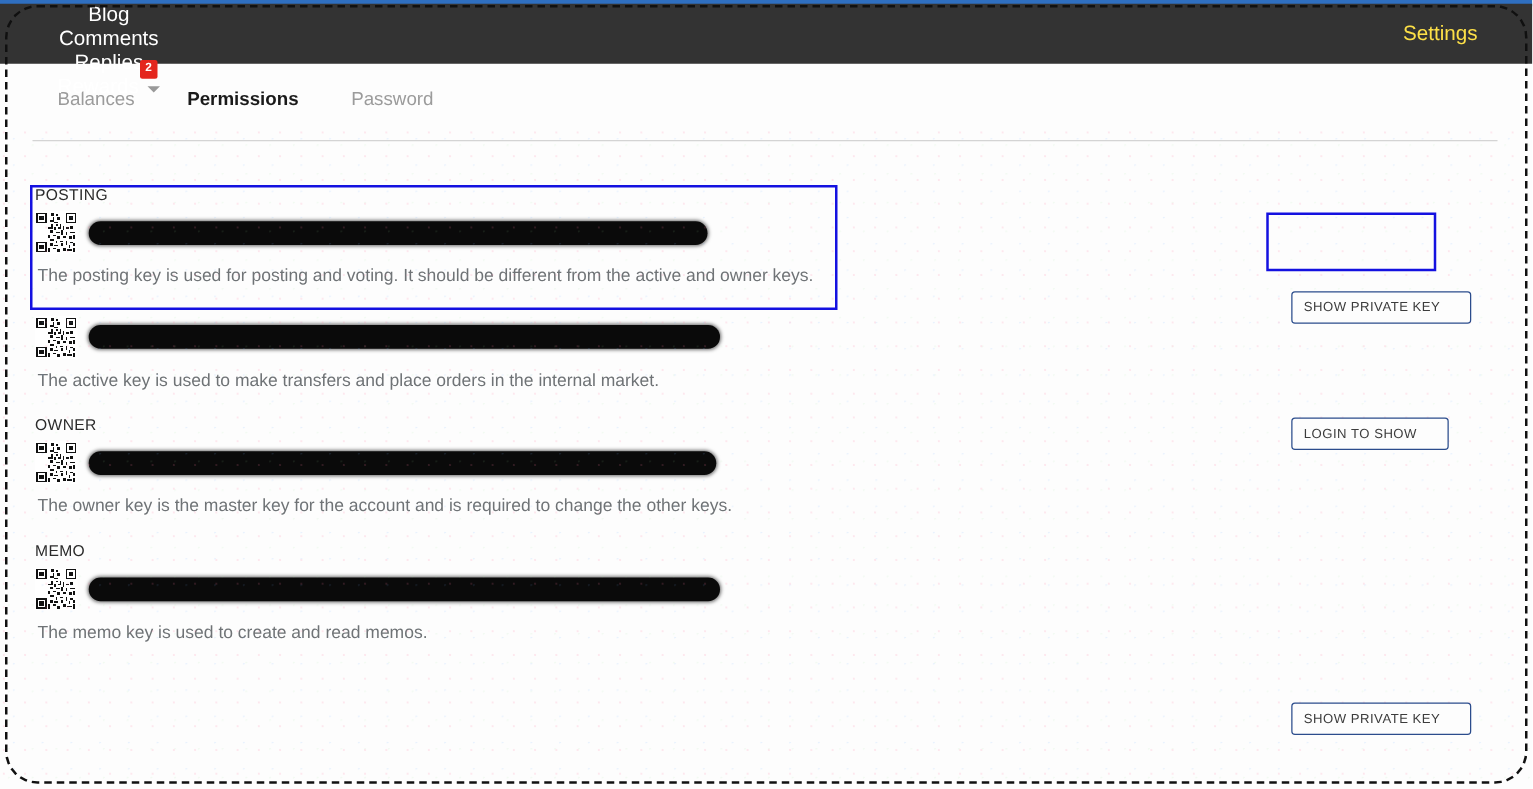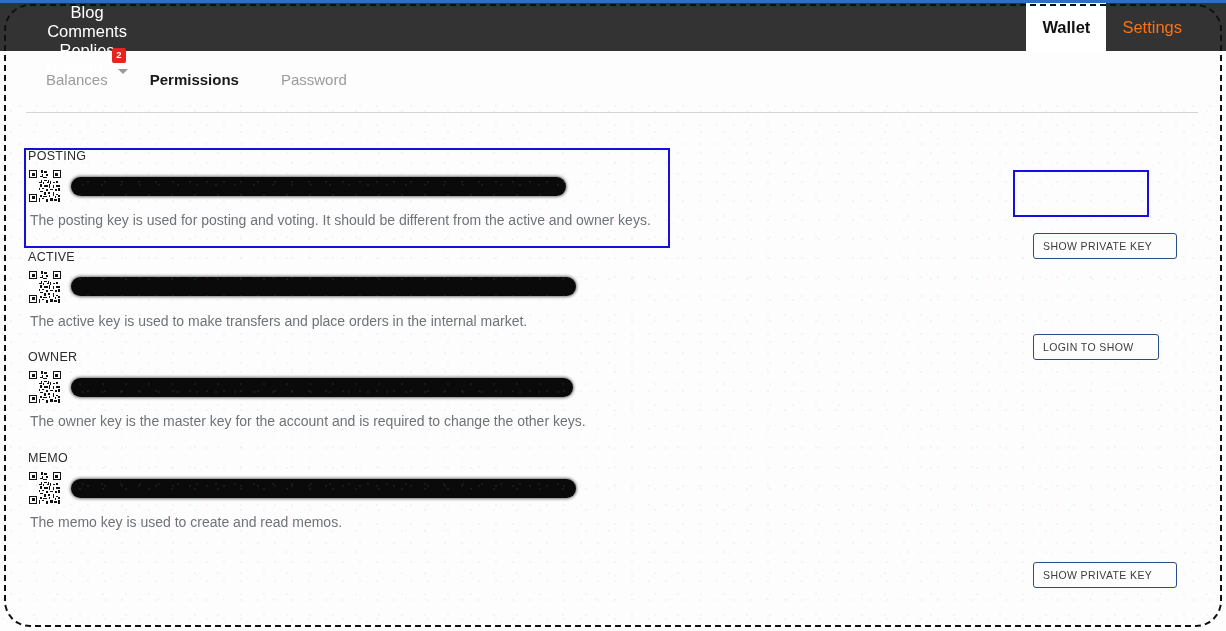--- a/index.html
+++ b/index.html
@@ -91,21 +91,21 @@
     align-items: stretch;
     padding-right: 28px;
   }
   .nav-tab {
     display: flex;
     align-items: center;
     justify-content: center;
     min-width: 72px;
     padding: 0 16px;
     font-size: 16.5px;
-    color: #f97316;
+    color: #fde047;
     cursor: pointer;
     height: 48px;
   }
   .nav-tab.active {
     background: #ffffff;
     color: #111111;
     font-weight: bold;
   }
 
   
@@ -258,23 +258,20 @@
       </div>
 
       <div class="nav-item">
         <span class="lbl">Rewards</span>
         <span class="caret"></span>
       </div>
 
     </div>
 
     <div class="nav-right">
-      <div class="nav-tab active">
-        <span>Wallet</span>
-      </div>
       <div class="nav-tab">
         <span>Settings</span>
       </div>
     </div>
   </div>
 
   <div class="content">
 
     <div class="subnav">
       <div class="subnav-item">
@@ -357,21 +354,20 @@
               </g>
             </svg>
             <div class="redacted" style="width:495px;"></div>
           </div>
           <div class="key-desc">The posting key is used for posting and voting. It should be different from the active and owner keys.</div>
         </div>
       </div>
 
       <div class="key-row">
         <div class="key-inner">
-          <div class="key-label">ACTIVE</div>
           <div class="key-line">
             <svg class="qr" viewBox="0 0 29 29" shape-rendering="crispEdges">
               <rect width="29" height="29" fill="#ffffff"></rect>
               <g fill="#111111">
                 <rect x="1" y="1" width="7" height="1"></rect>
                   <rect x="1" y="7" width="7" height="1"></rect>
                 <rect x="1" y="1" width="1" height="7"></rect>
                   <rect x="7" y="1" width="1" height="7"></rect>
                 <rect x="3" y="3" width="3" height="3"></rect>
                 <rect x="21" y="1" width="7" height="1"></rect>

